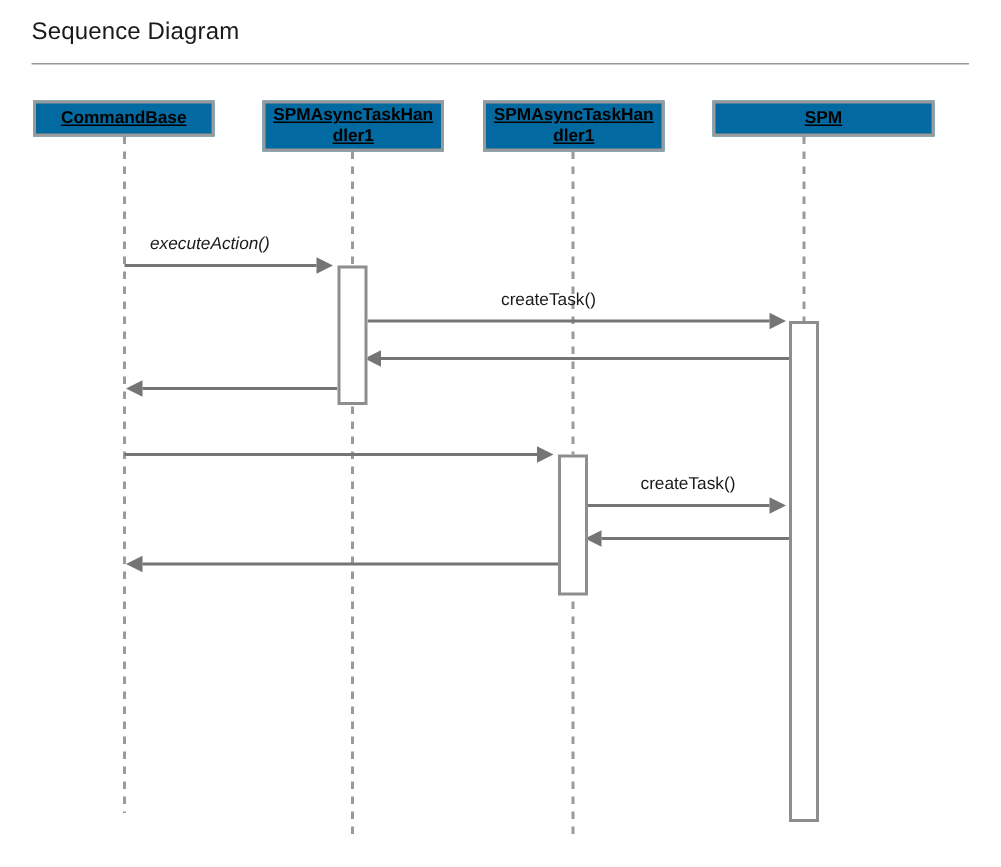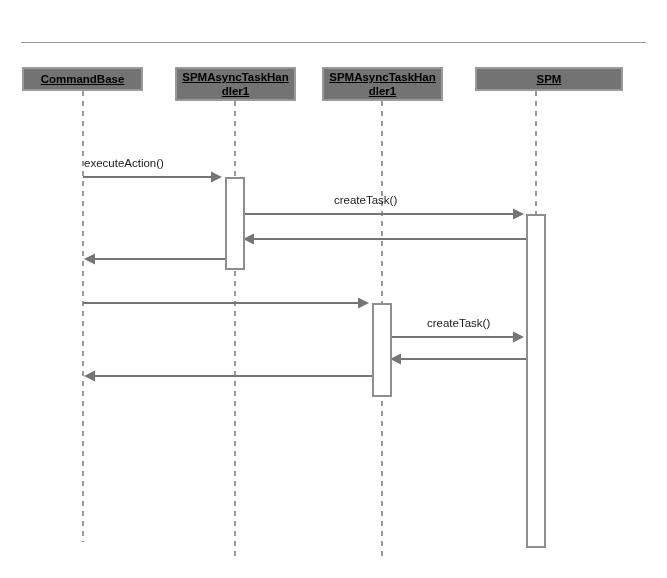--- a/index.html
+++ b/index.html
@@ -49,21 +49,21 @@
     height: 578px;
   }
   .canvas svg {
     display: block;
   }
 
   
   .participant {
     position: absolute;
     box-sizing: border-box;
-    background: #737373;
+    background: #0369a1;
     border: 2px solid #9a9a9a;
     display: flex;
     align-items: center;
     justify-content: center;
     text-align: center;
   }
   .participant .pname {
     font-size: 11.5px;
     font-weight: bold;
     line-height: 14px;
@@ -88,20 +88,21 @@
     color: #1a1a1a;
     white-space: nowrap;
     line-height: 14px;
   }
 </style>
 </head>
 <body>
 
 <div id="page">
 
+  <div class="title-text">Sequence Diagram</div>
   <div class="title-rule"></div>
 
   <div class="canvas">
     <svg id="diagram-svg" width="667" height="578" viewBox="0 0 667 578">
         <line x1="83" y1="91" x2="83" y2="542" stroke="#9a9a9a" stroke-width="2" stroke-dasharray="5 5"></line>
         <line x1="235" y1="101" x2="235" y2="556" stroke="#9a9a9a" stroke-width="2" stroke-dasharray="5 5"></line>
         <line x1="382" y1="101" x2="382" y2="556" stroke="#9a9a9a" stroke-width="2" stroke-dasharray="5 5"></line>
         <line x1="536" y1="91" x2="536" y2="214" stroke="#9a9a9a" stroke-width="2" stroke-dasharray="5 5"></line>
         <g>
           <line x1="83" y1="177" x2="211" y2="177" stroke="#757575" stroke-width="2"></line>
@@ -151,18 +152,18 @@
       <div class="participant" style="left: 475px; top: 67px; width: 148px; height: 24px;">
         <span class="pname">SPM</span>
       </div>
     </div>
   <div id="activation-layer">
       <div class="activation" style="left: 225px; top: 177px; width: 20px; height: 93px;"></div>
       <div class="activation" style="left: 526px; top: 214px; width: 20px; height: 334px;"></div>
       <div class="activation" style="left: 372px; top: 303px; width: 20px; height: 94px;"></div>
     </div>
   <div id="label-layer">
-      <div class="msg-label" style="left: 84px; top: 156px;">executeAction()</div>
+      <div class="msg-label" style="left: 100px; top: 156px; font-style: italic;">executeAction()</div>
       <div class="msg-label" style="left: 334px; top: 193px;">createTask()</div>
       <div class="msg-label" style="left: 427px; top: 316px;">createTask()</div>
     </div>
 
 </div>
 
 </body></html>

